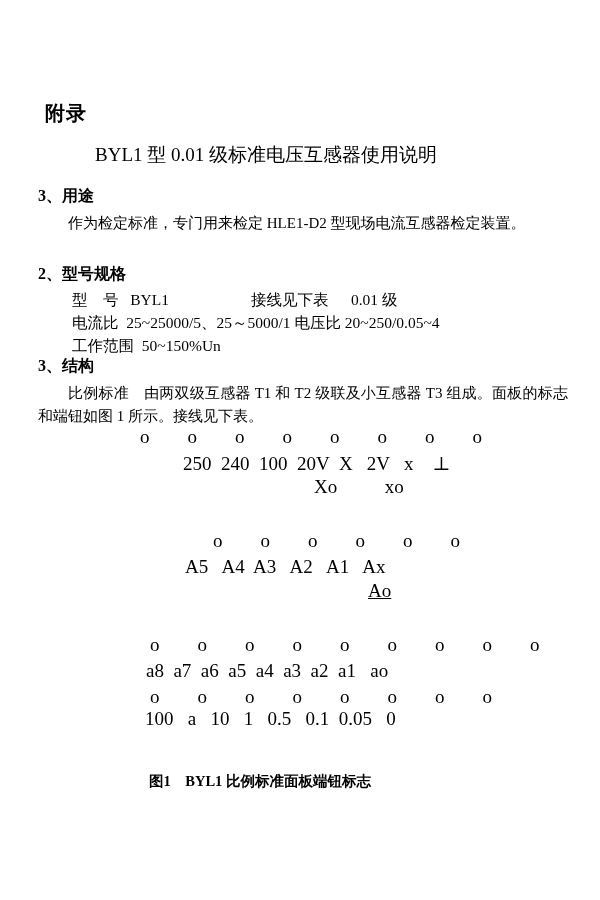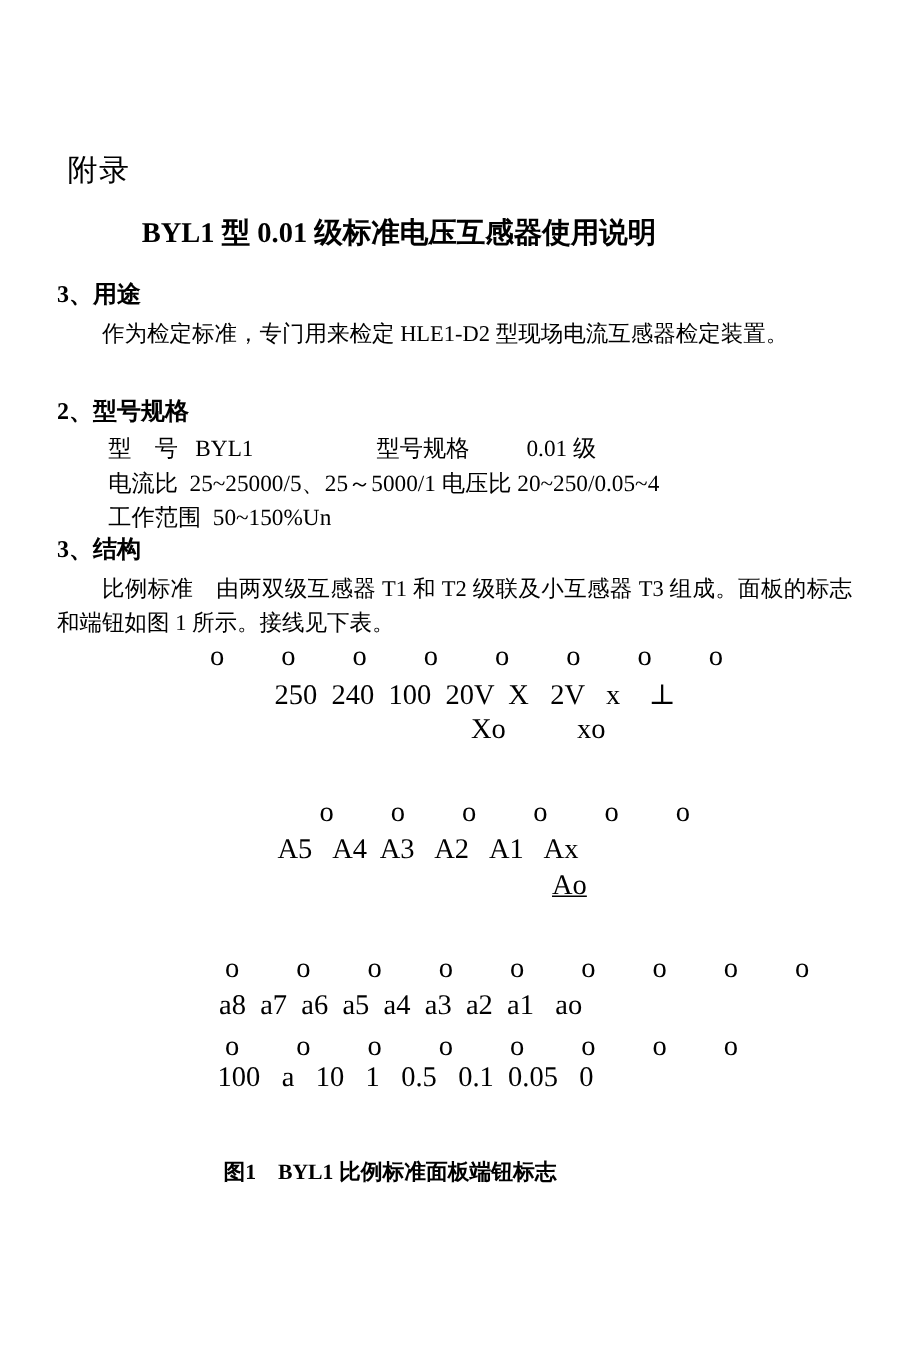--- a/index.html
+++ b/index.html
@@ -21,31 +21,31 @@
     top: 0;
     width: 600px;
     height: 900px;
     padding: 0;
   }
   .appendix-title {
     position: absolute;
     left: 45px;
     top: 100px;
     font-size: 20px;
-    font-weight: normal;
+    font-weight: bold;
     letter-spacing: 1px;
   }
   .doc-title {
     position: absolute;
     left: 0;
     top: 142px;
     width: 532px;
     text-align: center;
     font-size: 19px;
-    font-weight: bold;
+    font-weight: normal;
   }
   .sec {
     position: absolute;
     left: 38px;
     font-size: 16px;
     font-weight: bold;
   }
   .sec1 { top: 186px; }
   .sec2 { top: 264px; }
   .sec3 { top: 356px; }
@@ -125,21 +125,21 @@
   <div class="doc-title">BYL1 型 0.01 级标准电压互感器使用说明</div>
 
   <div class="sec sec1">3、用途</div>
   <div class="para indent p-use">作为检定标准，专门用来检定 HLE1-D2 型现场电流互感器检定装置。</div>
 
   <div class="sec sec2">2、型号规格</div>
 
   <div class="spec-line spec1">
     <span class="spec-inner">
       <span class="col-b"><span>型　号</span>&nbsp;&nbsp;&nbsp;<span>BYL1</span></span>
-      <span><span class="col-c">型号规格</span><span>0.01 级</span></span>
+      <span><span class="col-c">接线见下表</span><span>0.01 级</span></span>
     </span>
   </div>
 
   <div class="spec-line spec2">
     <span class="spec-inner">
       <span class="col-b"><span>电流比</span>&nbsp;&nbsp;<span>25~25000/5、25～5000/1</span></span>
       <span><span>电压比</span>&nbsp;<span>20~250/0.05~4</span></span>
     </span>
   </div>
 

